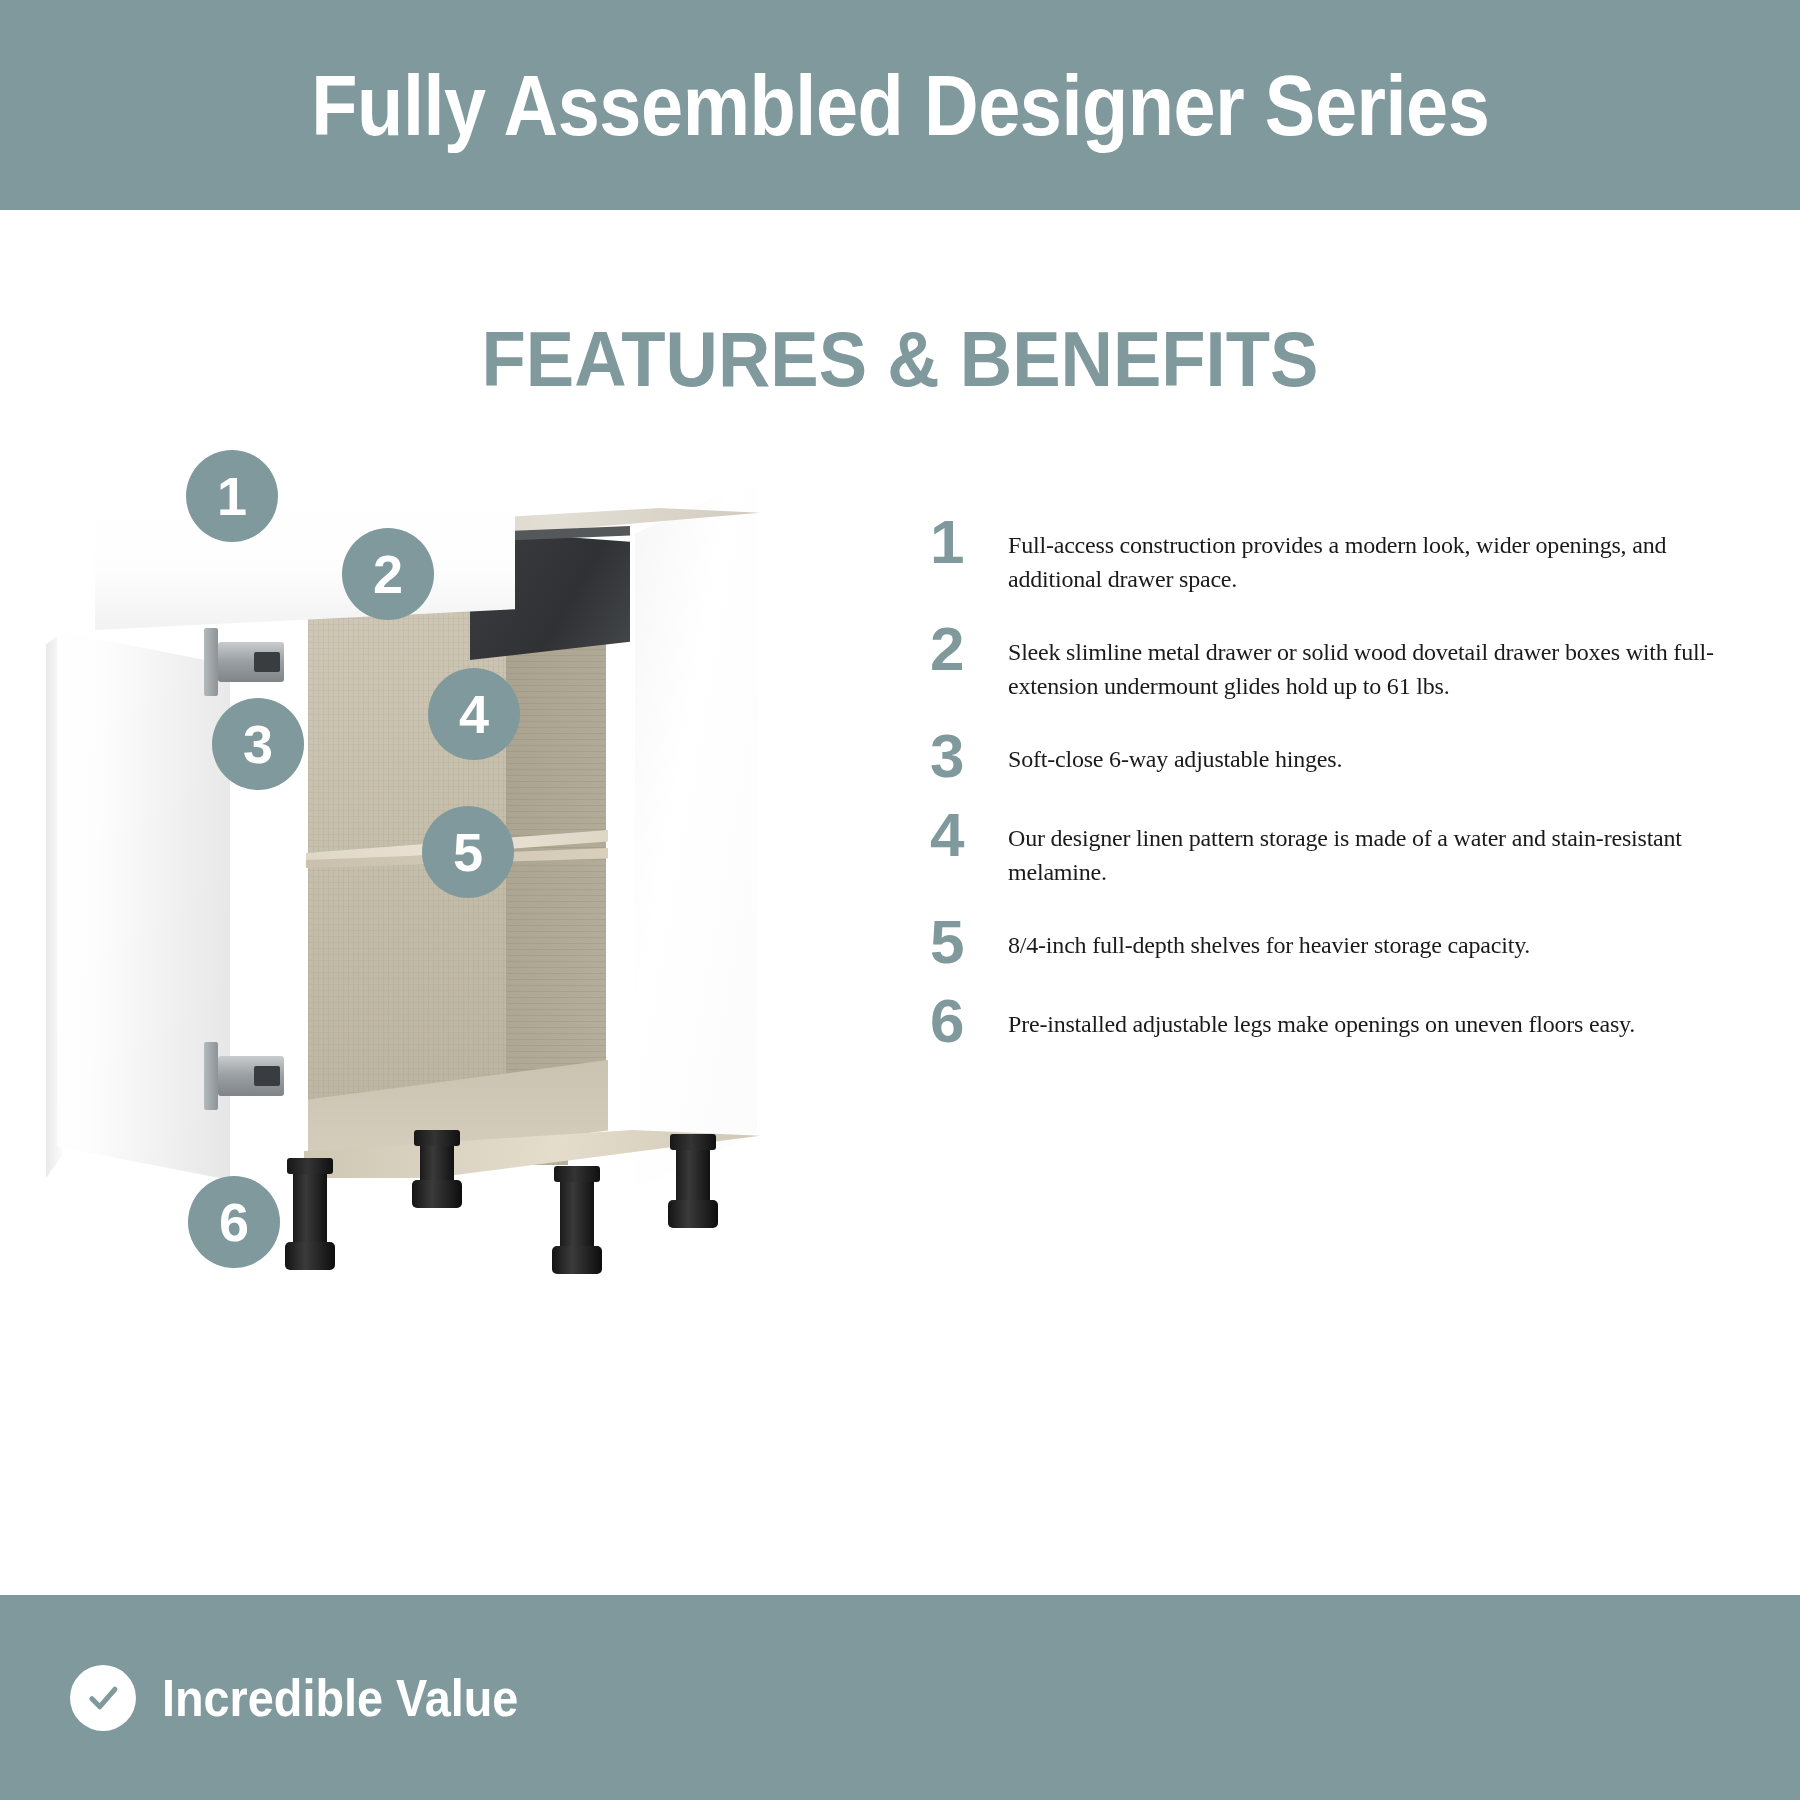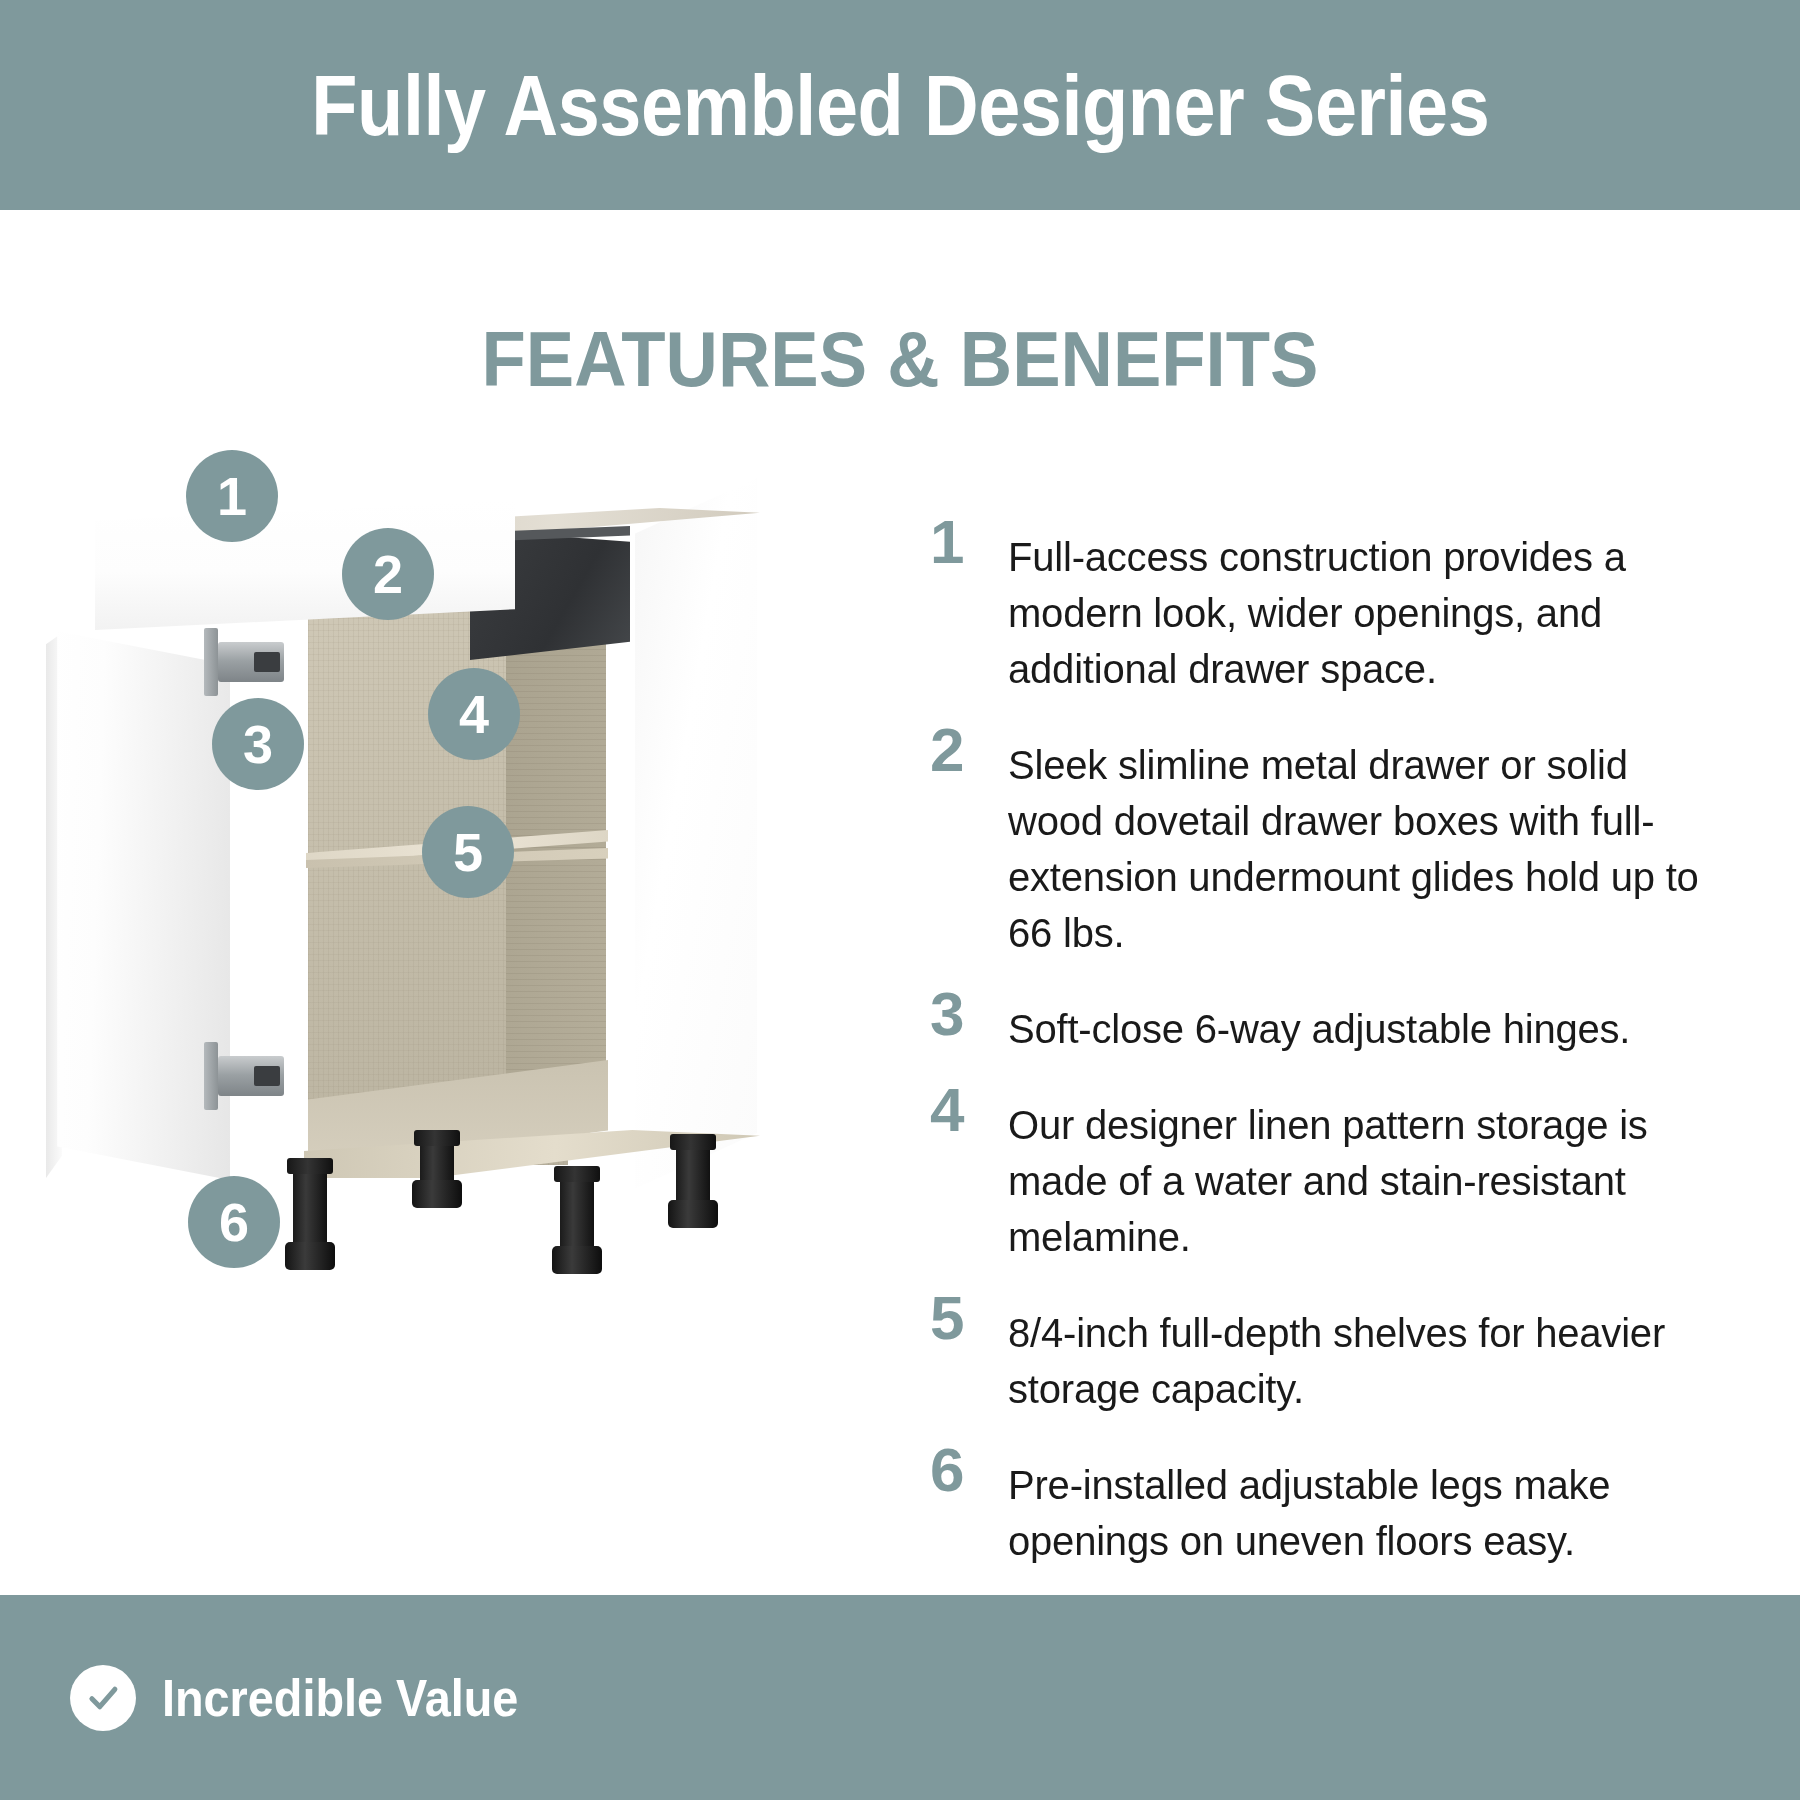--- a/index.html
+++ b/index.html
@@ -226,23 +226,23 @@
     font-family:"Liberation Sans", sans-serif;
     font-weight:700;
     font-size:62px;
     line-height:0.82;
     text-align:left;
     padding-top:2px;
   }
   .feature-text {
     flex:1;
     color:#1a1a1a;
-    font-family:Liberation Sans, sans-serif;
+    font-family:Liberation Serif, serif;
     font-weight:400;
-    font-size:40px;
+    font-size:24px;
     line-height:1.40;
     letter-spacing:-0.2px;
     padding-top:14px;
   }
 
   
   .footer-bar {
     position:absolute; left:0; top:1595px; width:1800px; height:205px;
     background:#7f999c;
     display:flex; align-items:center;
@@ -323,21 +323,21 @@
 
   <div class="features">
 
     <div class="feature-row">
       <div class="feature-num">1</div>
       <div class="feature-text">Full-access construction provides a modern look, wider openings, and additional drawer space.</div>
     </div>
 
     <div class="feature-row">
       <div class="feature-num">2</div>
-      <div class="feature-text">Sleek slimline metal drawer or solid wood dovetail drawer boxes with full-extension undermount glides hold up to 66 lbs.</div>
+      <div class="feature-text">Sleek slimline metal drawer or solid wood dovetail drawer boxes with full-extension undermount glides hold up to 61 lbs.</div>
     </div>
 
     <div class="feature-row">
       <div class="feature-num">3</div>
       <div class="feature-text">Soft-close 6-way adjustable hinges.</div>
     </div>
 
     <div class="feature-row">
       <div class="feature-num">4</div>
       <div class="feature-text">Our designer linen pattern storage is made of a water and stain-resistant melamine.</div>

